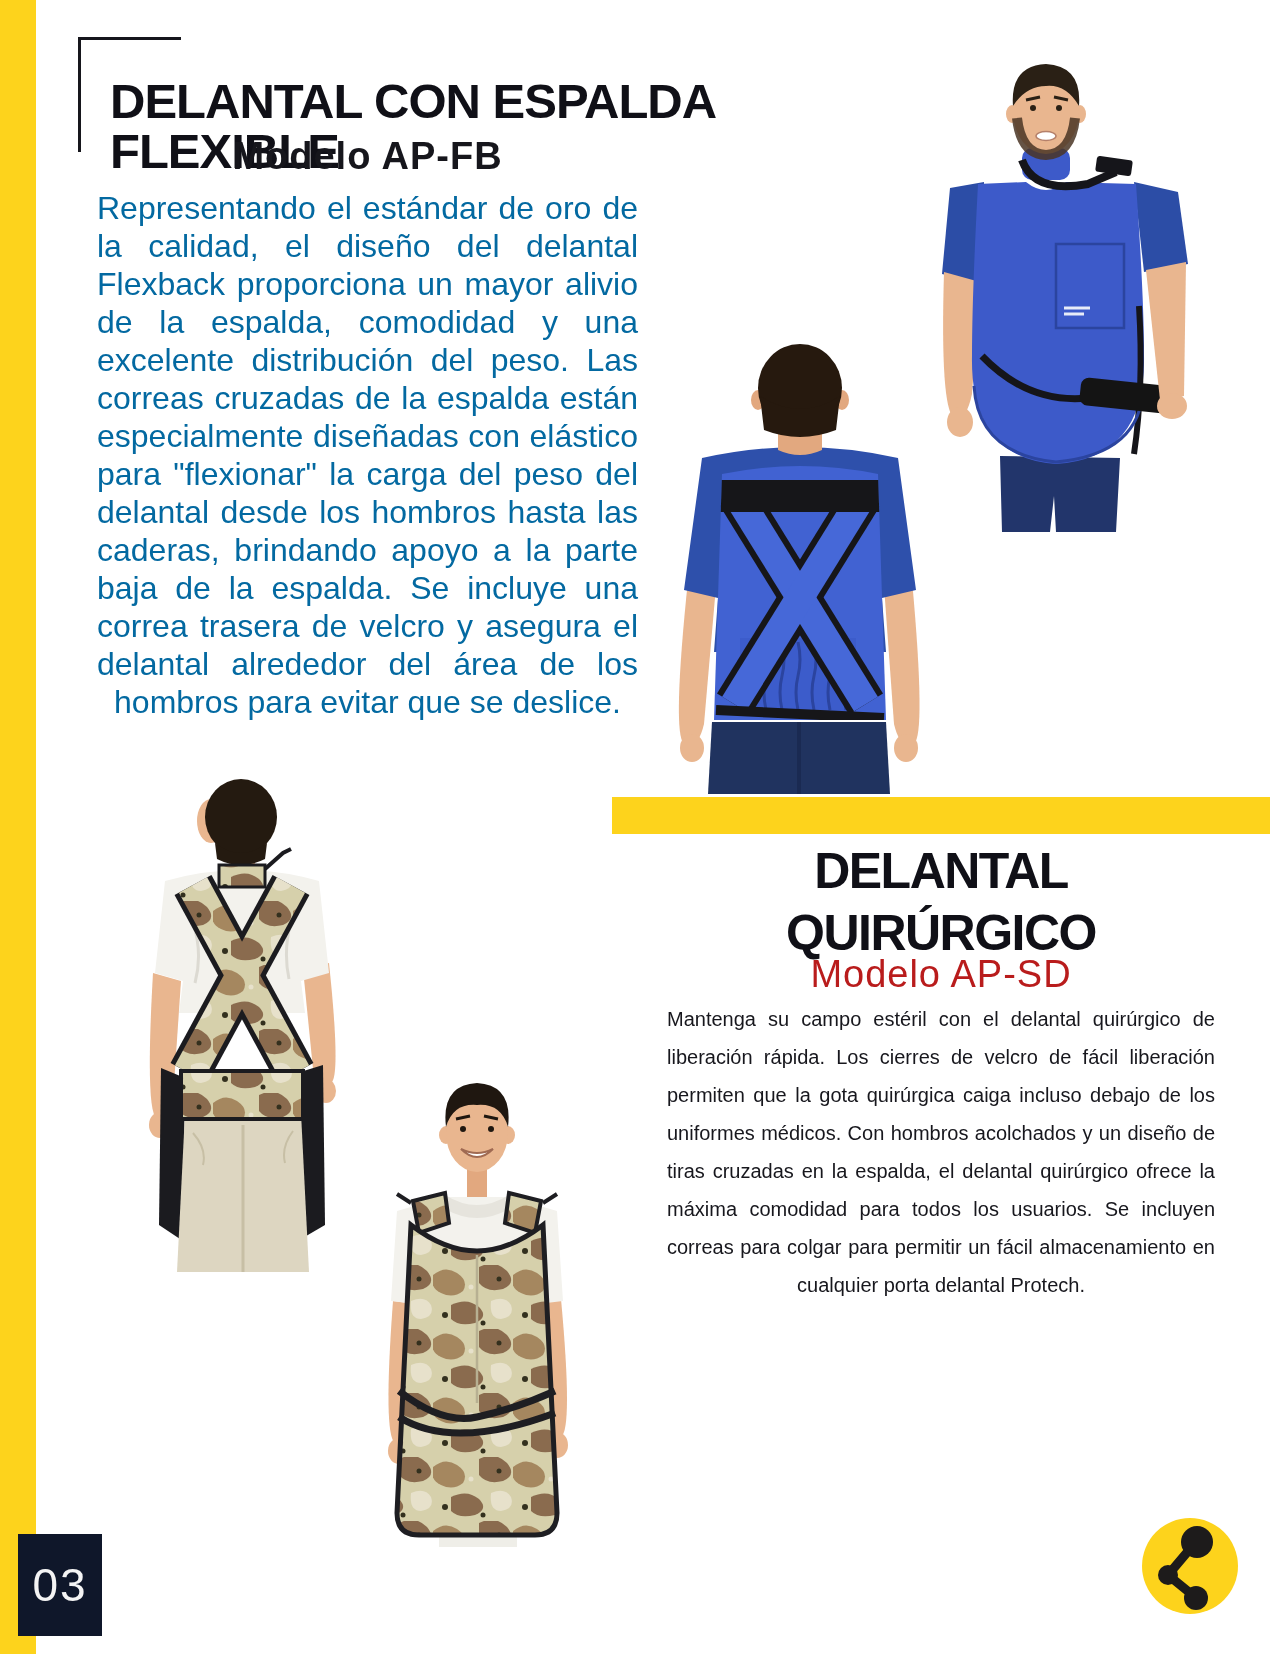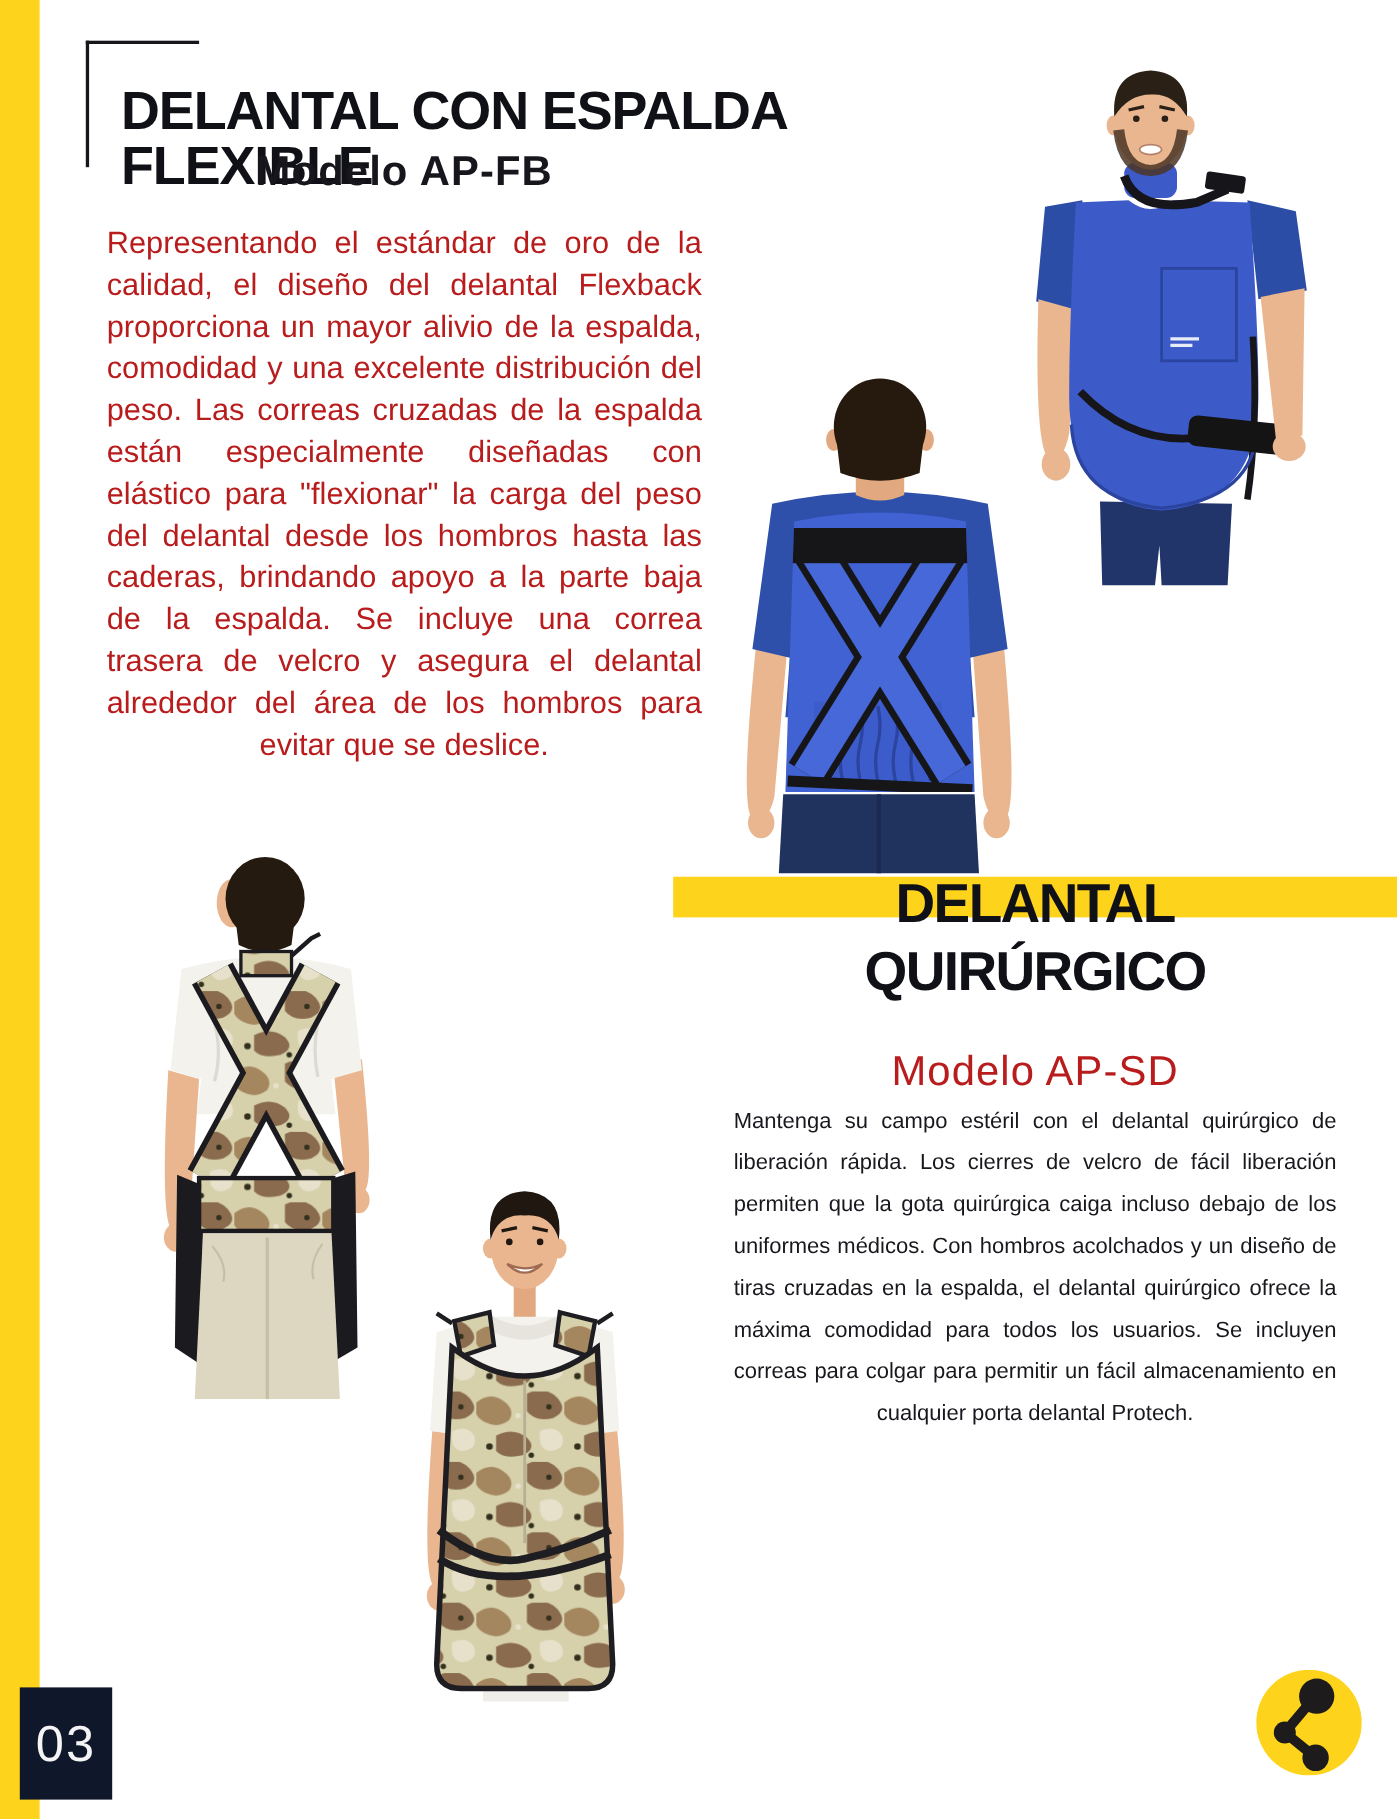--- a/index.html
+++ b/index.html
@@ -14,27 +14,27 @@
   }
   .title-1{
     position:absolute;left:110px;top:76px;width:760px;
     font-size:49px;font-weight:800;letter-spacing:-1px;color:#101017;line-height:50px;
   }
   .model-1{
     position:absolute;left:97px;top:132px;width:541px;text-align:center;
     font-size:38px;font-weight:700;letter-spacing:1px;color:#16161c;line-height:48px;
   }
   .body-1{
-    position:absolute;left:97px;top:202px;width:541px;
-    font-size:28px;line-height:38px;color:#b91c1c;
+    position:absolute;left:97px;top:189px;width:541px;
+    font-size:32px;line-height:38px;color:#0369a1;
     text-align:justify;text-align-last:center;
   }
   .yellow-bar{position:absolute;left:612px;top:797px;width:658px;height:37px;background:#FDD31C;}
   .title-2{
-    position:absolute;left:667px;top:790px;width:548px;text-align:center;
+    position:absolute;left:667px;top:840px;width:548px;text-align:center;
     font-size:50px;font-weight:800;letter-spacing:-1.5px;color:#101017;line-height:62px;
   }
   .model-2{
     position:absolute;left:667px;top:950px;width:548px;text-align:center;
     font-size:38px;font-weight:400;letter-spacing:1px;color:#b91c1c;line-height:48px;
   }
   .body-2{
     position:absolute;left:667px;top:1000px;width:548px;
     font-size:20px;line-height:38px;color:#17171d;
     text-align:justify;text-align-last:center;

